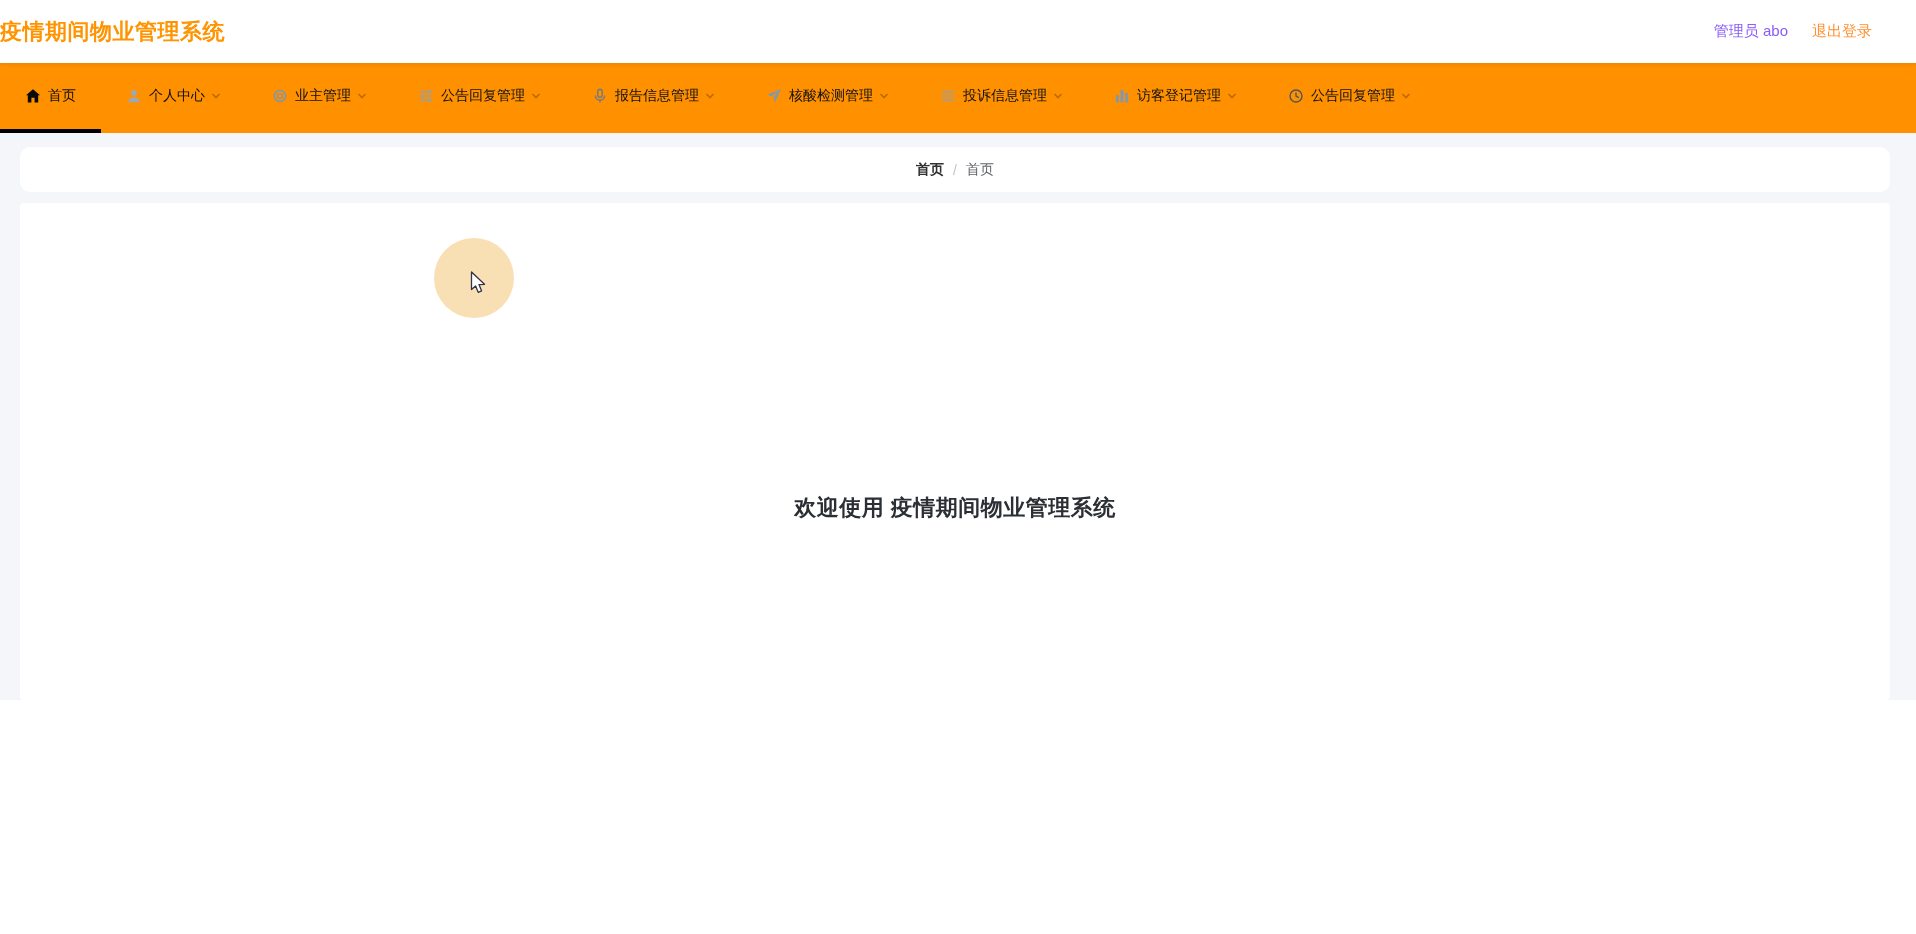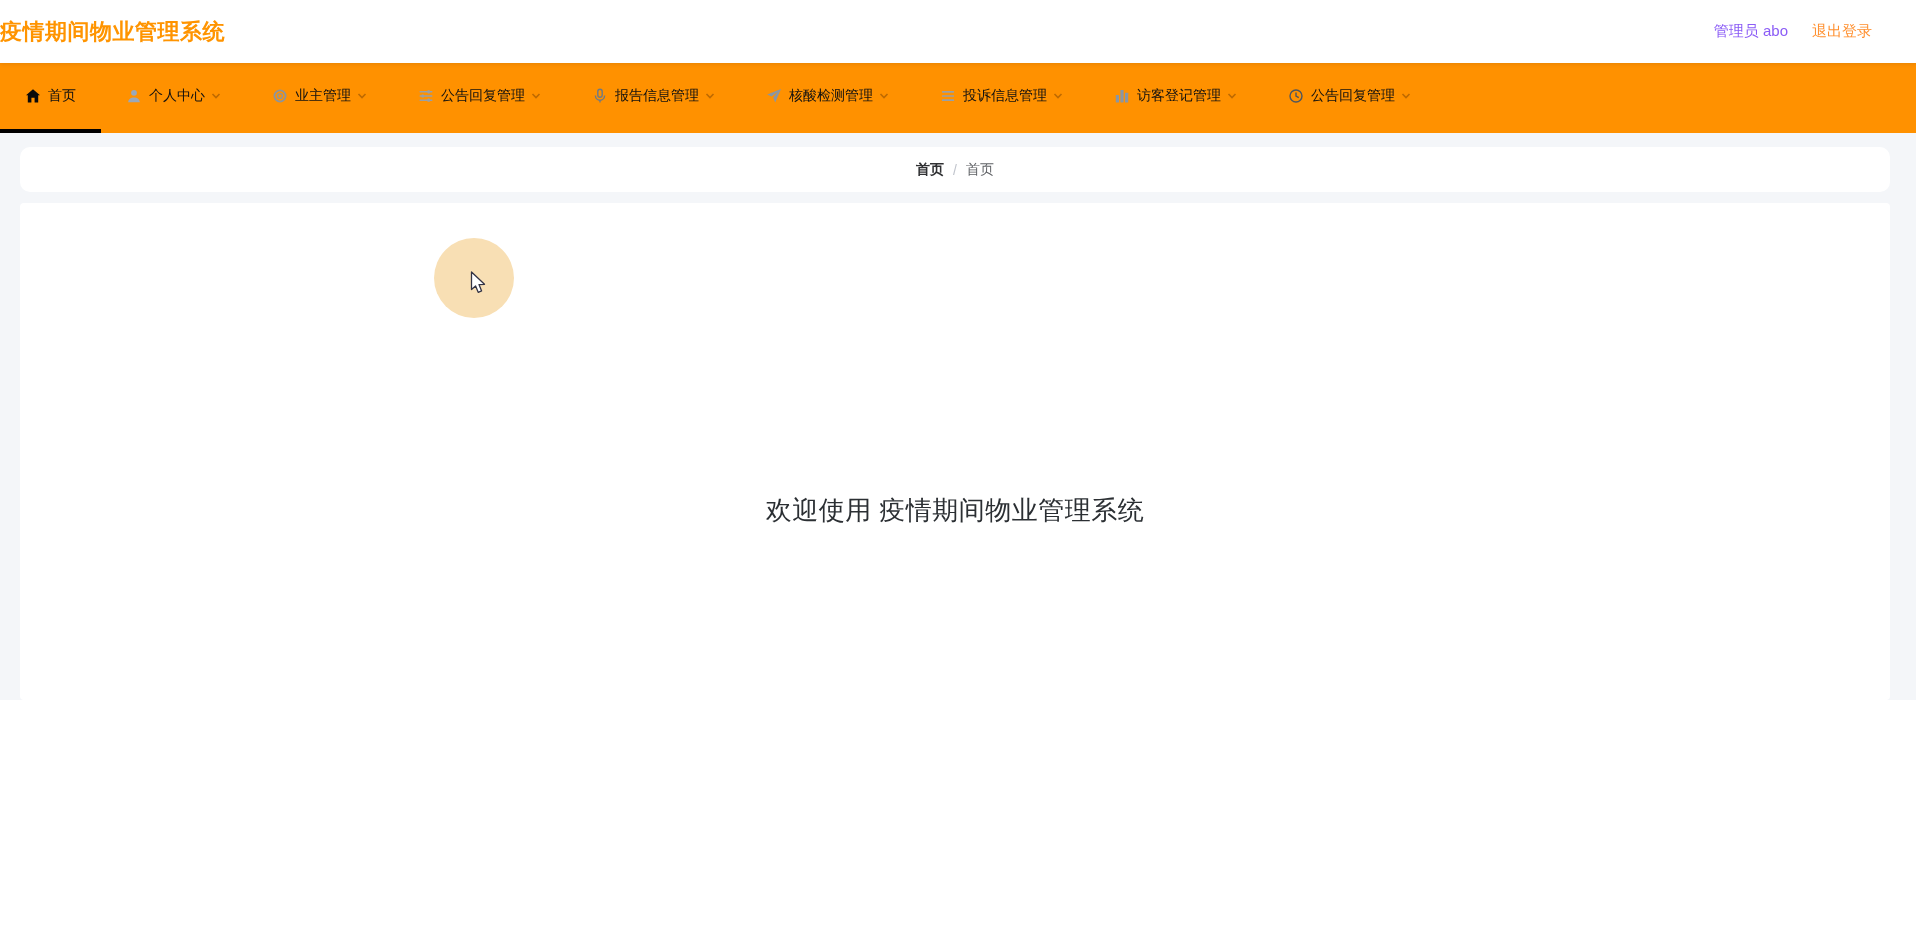--- a/index.html
+++ b/index.html
@@ -102,22 +102,22 @@
     position: absolute;
     left: 450px; top: 68px;
     width: 18px; height: 24px;
   }
   .welcome {
     position: absolute;
     top: 290px;
     left: 0;
     width: 100%;
     text-align: center;
-    font-size: 26px;
-    font-weight: normal;
+    font-size: 22px;
+    font-weight: bold;
     color: #2b2f33;
     letter-spacing: 0.5px;
   }
 </style>
 </head>
 <body>
 
 <div class="header">
   <div class="header-title">疫情期间物业管理系统</div>
   <div class="header-right">

